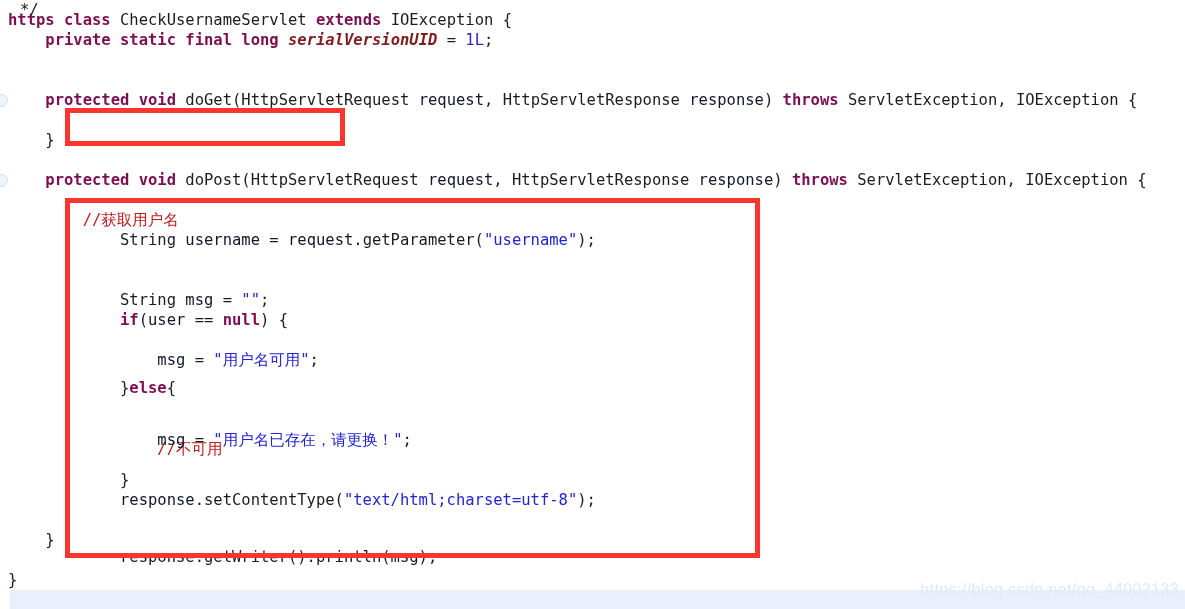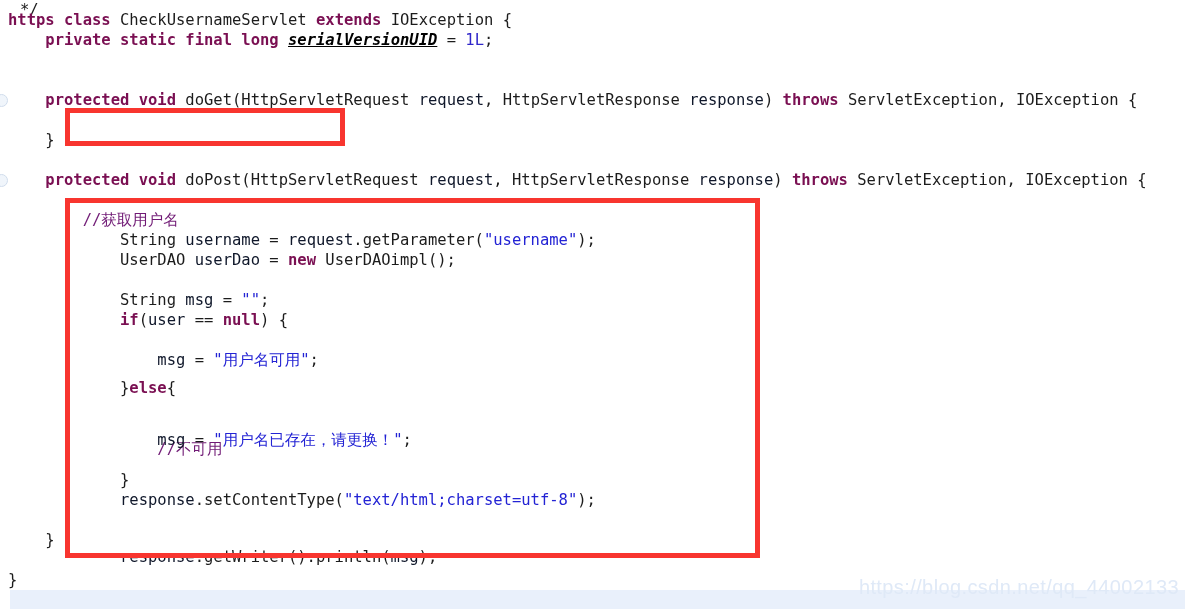--- a/index.html
+++ b/index.html
@@ -31,25 +31,25 @@
     line-height: 20px;
     white-space: pre;
     font-family: "DejaVu Sans Mono", "Liberation Mono", monospace;
     font-size: 15.5px;
     letter-spacing: 0px;
     color: #000000;
   }
 
   
   .kw      { color: #7a0f52; font-weight: bold; }
-  .field   { color: #000000; font-weight: bold; font-style: italic; text-decoration: underline; }  
+  .field   { color: #7f1d1d; font-weight: bold; font-style: italic; }  
   .plain   { color: #1c1c1c; }
   .var     { color: #0f172a; }                               
   .str     { color: #2323d4; }                               
-  .cmt     { color: #701a75; text-align: right; }                               
+  .cmt     { color: #b91c1c; text-align: right; }                               
   .num     { color: #2f26c9; }
 
   
   .gutter-marker {
     position: absolute;
     left: -5px;
     width: 11px;
     height: 11px;
     border: 1px solid #c8d6e8;
     border-radius: 50%;
@@ -66,21 +66,21 @@
     pointer-events: none;
   }
   .anno-box.filled { background: #ffffff; }
 
   
   #watermark {
     position: absolute;
     right: 6px;
     bottom: 10px;
     font-family: "Liberation Sans", sans-serif;
-    font-size: 20px;
+    font-size: 16px;
     letter-spacing: 0.4px;
     color: #dfe9f7;
     user-select: none;
     white-space: nowrap;
   }
 
   
   #bottom-band {
     position: absolute;
     left: 10px;
@@ -113,21 +113,20 @@
       <div class="code-line" style="top: 10px; left: 8px;"><span class="kw">https</span><span class="plain"> </span><span class="kw">class</span><span class="plain"> CheckUsernameServlet </span><span class="kw">extends</span><span class="plain"> IOException {</span></div>
       <div class="code-line" style="top: 30px; left: 8px;"><span class="plain">    </span><span class="kw">private</span><span class="plain"> </span><span class="kw">static</span><span class="plain"> </span><span class="kw">final</span><span class="plain"> </span><span class="kw">long</span><span class="plain"> </span><span class="field">serialVersionUID</span><span class="plain"> = </span><span class="num">1L</span><span class="plain">;</span></div>
       <div class="code-line" style="top: 50px; left: 8px;">&nbsp;</div>
       <div class="code-line" style="top: 70px; left: 8px;">&nbsp;</div>
       <div class="code-line" style="top: 90px; left: 8px;"><span class="plain">    </span><span class="kw">protected</span><span class="plain"> </span><span class="kw">void</span><span class="plain"> doGet(HttpServletRequest </span><span class="var">request</span><span class="plain">, HttpServletResponse </span><span class="var">response</span><span class="plain">) </span><span class="kw">throws</span><span class="plain"> ServletException, IOException {</span></div>
       <div class="code-line" style="top: 130px; left: 8px;"><span class="plain">    }</span></div>
       <div class="code-line" style="top: 150px; left: 8px;">&nbsp;</div>
       <div class="code-line" style="top: 170px; left: 8px;"><span class="plain">    </span><span class="kw">protected</span><span class="plain"> </span><span class="kw">void</span><span class="plain"> doPost(HttpServletRequest </span><span class="var">request</span><span class="plain">, HttpServletResponse </span><span class="var">response</span><span class="plain">) </span><span class="kw">throws</span><span class="plain"> ServletException, IOException {</span></div>
       <div class="code-line" style="top: 210px; left: 8px;"><span class="plain">        </span><span class="cmt">//获取用户名</span></div>
       <div class="code-line" style="top: 230px; left: 8px;"><span class="plain">            String </span><span class="var">username</span><span class="plain"> = </span><span class="var">request</span><span class="plain">.getParameter(</span><span class="str">"username"</span><span class="plain">);</span></div>
-      <div class="code-line" style="top: 250px; left: 8px;"><span class="plain">            UserDAO </span><span class="var">userDao</span><span class="plain"> = </span><span class="kw">new</span><span class="plain"> UserDAOimpl();</span></div>
       <div class="code-line" style="top: 290px; left: 8px;"><span class="plain">            String </span><span class="var">msg</span><span class="plain"> = </span><span class="str">""</span><span class="plain">;</span></div>
       <div class="code-line" style="top: 310px; left: 8px;"><span class="plain">            </span><span class="kw">if</span><span class="plain">(</span><span class="var">user</span><span class="plain"> == </span><span class="kw">null</span><span class="plain">) {</span></div>
       <div class="code-line" style="top: 350px; left: 8px;"><span class="plain">                </span><span class="var">msg</span><span class="plain"> = </span><span class="str">"用户名可用"</span><span class="plain">;</span></div>
       <div class="code-line" style="top: 370px; left: 8px;">&nbsp;</div>
       <div class="code-line" style="top: 378px; left: 8px;"><span class="plain">            }</span><span class="kw">else</span><span class="plain">{</span></div>
       <div class="code-line" style="top: 431px; left: 8px; margin-top: 8px;"><span class="plain">                </span><span class="cmt">//不可用</span></div>
       <div class="code-line" style="top: 430px; left: 8px;"><span class="plain">                </span><span class="var">msg</span><span class="plain"> = </span><span class="str">"用户名已存在，请更换！"</span><span class="plain">;</span></div>
       <div class="code-line" style="top: 450px; left: 8px;">&nbsp;</div>
       <div class="code-line" style="top: 470px; left: 8px;"><span class="plain">            }</span></div>
       <div class="code-line" style="top: 490px; left: 8px;"><span class="plain">            </span><span class="var">response</span><span class="plain">.setContentType(</span><span class="str">"text/html;charset=utf-8"</span><span class="plain">);</span></div>

